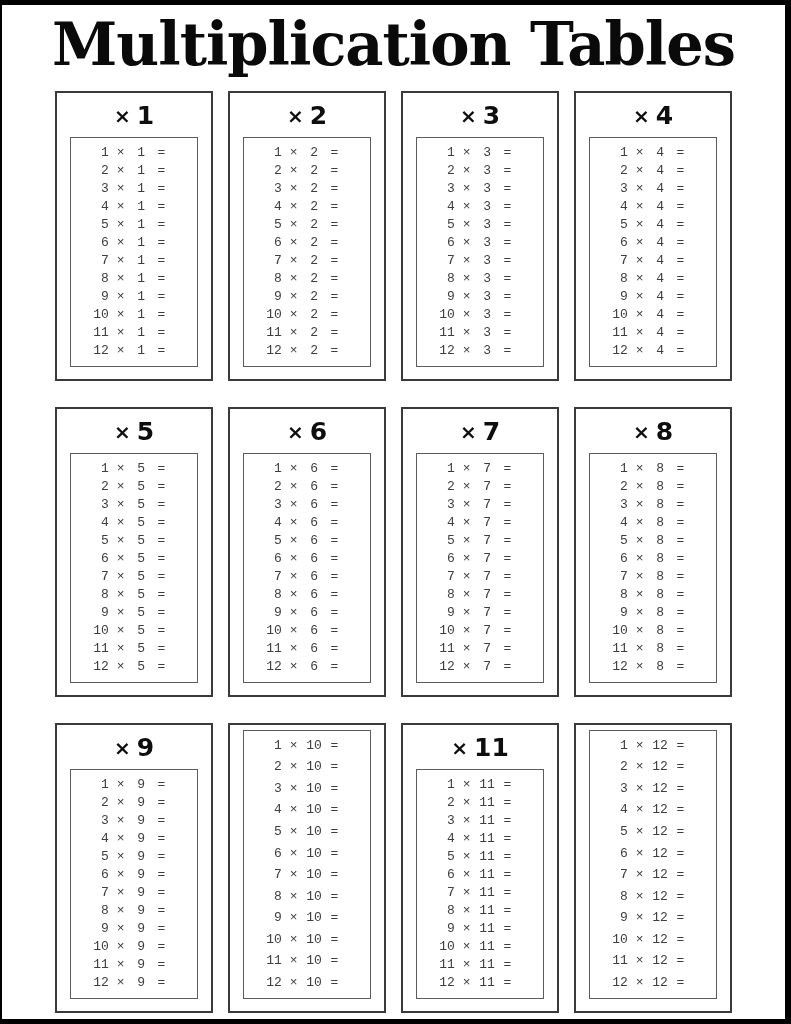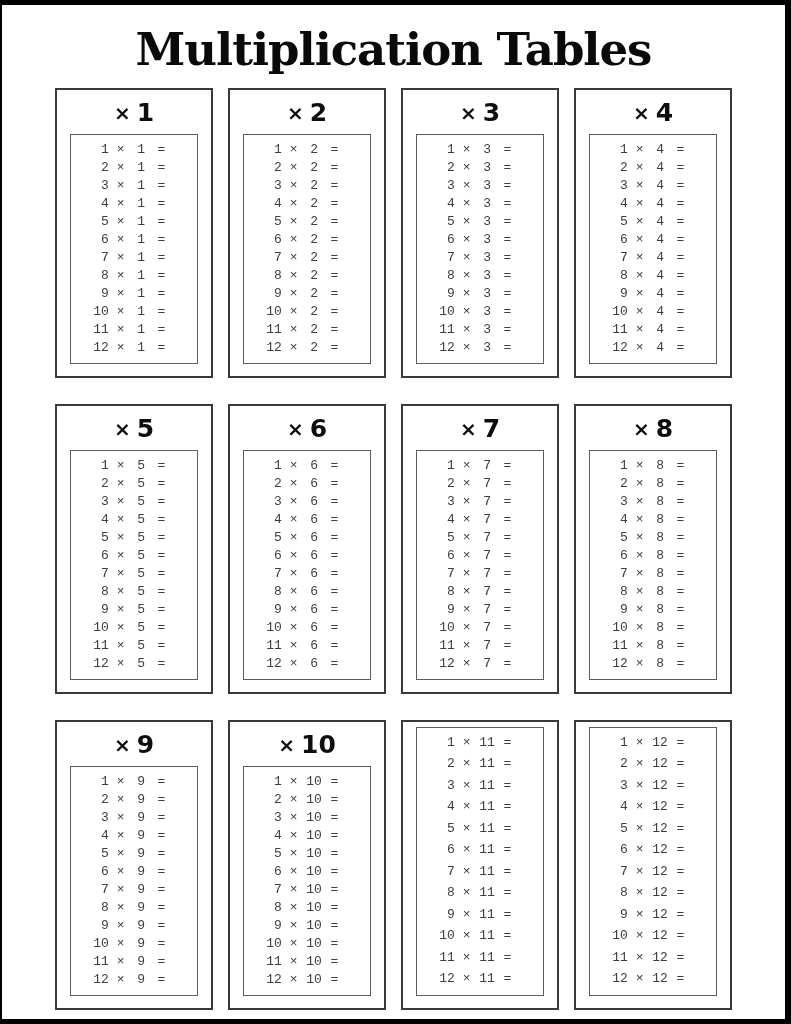--- a/index.html
+++ b/index.html
@@ -16,24 +16,24 @@
     background: #ffffff;
     border-top: 5px solid #000000;
     border-right: 6px solid #000000;
     border-bottom: 5px solid #000000;
     border-left: 2px solid #000000;
   }
   .page-title {
     text-align: center;
     font-family: "DejaVu Serif", serif;
     font-weight: 700;
-    font-size: 45px;
+    font-size: 59px;
     letter-spacing: -1px;
     color: #0a0a0a;
-    margin-top: 20px;
+    margin-top: 8px;
     margin-bottom: 13px;
     line-height: 1.1;
   }
   .grid {
     display: grid;
     grid-template-columns: repeat(4, 158px);
     column-gap: 15px;
     row-gap: 26px;
     justify-content: center;
   }
@@ -1011,23 +1011,20 @@
     <span class="factor">12</span>
     <span class="mult-sym">×</span>
     <span class="multiplier">9</span>
     <span class="equals-sym">=</span>
     <span class="answer-blank"></span>
   </div>
 </div>
   </section>
 
   <section class="card">
-    <h2 class="card-title">
-      <span class="times-sym">×</span><span class="title-mult">10</span>
-    </h2>
     <div class="eq-box">
   <div class="eq-row">
     <span class="factor">1</span>
     <span class="mult-sym">×</span>
     <span class="multiplier">10</span>
     <span class="equals-sym">=</span>
     <span class="answer-blank"></span>
   </div>
 
   <div class="eq-row">
@@ -1114,20 +1111,23 @@
     <span class="factor">12</span>
     <span class="mult-sym">×</span>
     <span class="multiplier">10</span>
     <span class="equals-sym">=</span>
     <span class="answer-blank"></span>
   </div>
 </div>
   </section>
 
   <section class="card">
+    <h2 class="card-title">
+      <span class="times-sym">×</span><span class="title-mult">11</span>
+    </h2>
     <div class="eq-box">
   <div class="eq-row">
     <span class="factor">1</span>
     <span class="mult-sym">×</span>
     <span class="multiplier">11</span>
     <span class="equals-sym">=</span>
     <span class="answer-blank"></span>
   </div>
 
   <div class="eq-row">

